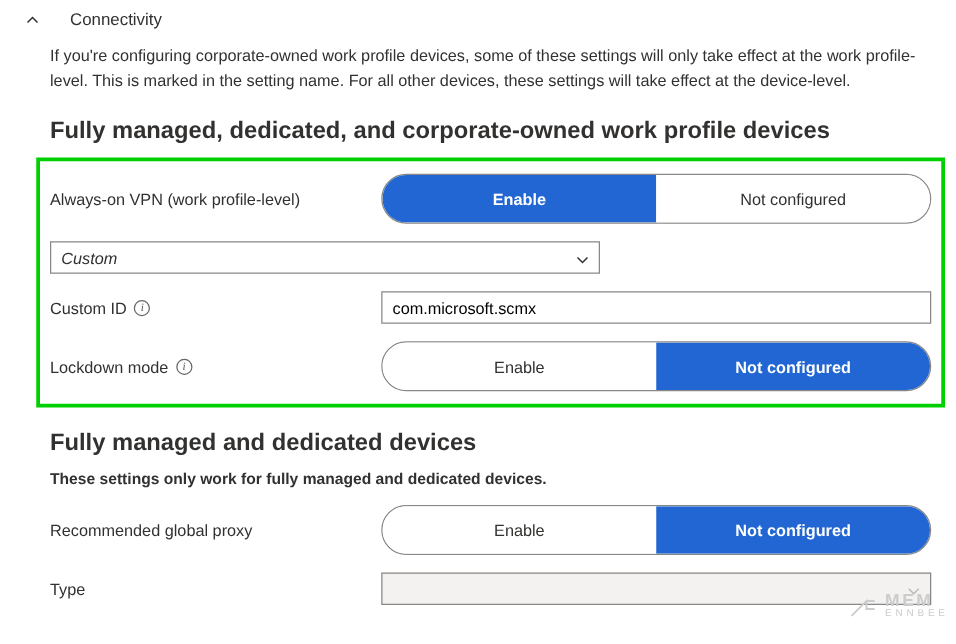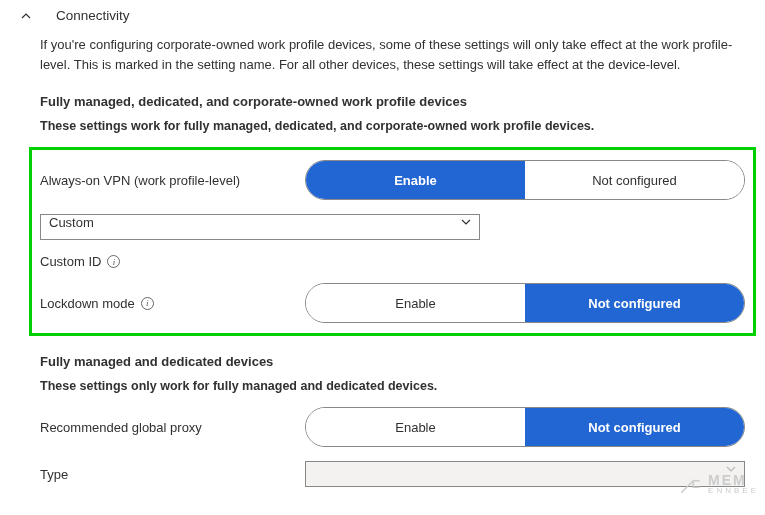--- a/index.html
+++ b/index.html
@@ -19,21 +19,21 @@
     cursor: pointer;
   }
   .section-header .chevron {
     width: 12px; height: 12px;
     display: flex; align-items: center; justify-content: center;
   }
   .section-header .chevron svg { width: 10px; height: 10px; }
   .section-title { font-size: 13.5px; }
   .indent { padding-left: 20px; }
   .desc { line-height: 1.5; margin-bottom: 20px; }
-  .subhead { font-weight: 600; font-size: 13px; margin-bottom: 10px; margin-top: 14px; }
+  .subhead { font-weight: 600; font-size: 19px; margin-bottom: 10px; margin-top: 14px; }
   .subdesc { font-weight: 600; font-size: 12.5px; margin-bottom: 14px; }
   .highlight-box {
     border: 3px solid #00d000;
     padding: 10px 8px 8px 8px;
     margin: 0 -11px 18px -11px;
   }
   .setting-row {
     display: flex;
     align-items: center;
     margin-bottom: 14px;
@@ -83,25 +83,26 @@
     color: #fff;
     font-weight: 600;
   }
   
   .select {
     width: 440px;
     max-width: 100%;
     height: 26px;
     border: 1px solid #8a8886;
     display: flex;
-    align-items: flex-start;
+    align-items: center;
     padding: 0 8px;
     cursor: pointer;
     position: relative;
     background: #fff;
+    font-style: italic;
   }
   .select .chev {
     margin-left: auto;
     width: 10px; height: 10px;
   }
   .select.disabled {
     background: #f3f2f1;
     color: #a19f9d;
     cursor: default;
   }
@@ -139,21 +140,20 @@
         <path d="M1 7 L5 3 L9 7" fill="none" stroke="#323130" stroke-width="1.2"></path>
       </svg>
   </span>
   <span class="section-title">Connectivity</span>
 </div>
 
 <div class="indent">
   <p class="desc">If you're configuring corporate-owned work profile devices, some of these settings will only take effect at the work profile-level. This is marked in the setting name. For all other devices, these settings will take effect at the device-level.</p>
 
   <div class="subhead">Fully managed, dedicated, and corporate-owned work profile devices</div>
-  <div class="subdesc">These settings work for fully managed, dedicated, and corporate-owned work profile devices.</div>
 
   <div class="highlight-box">
 
     <div class="setting-row">
       <div class="setting-label">
         <span>Always-on VPN (work profile-level)</span>
       </div>
       <div class="setting-control">
         <div class="pill">
           <div class="pill-opt selected">Enable</div>
@@ -173,20 +173,23 @@
           </span>
         </div>
       </div>
     </div>
 
     <div class="setting-row">
       <div class="setting-label">
         <span>Custom ID</span>
         <span class="info-icon">i</span>
       </div>
+      <div class="setting-control">
+        <input class="text-input" type="text" value="com.microsoft.scmx" style="">
+      </div>
     </div>
 
     <div class="setting-row">
       <div class="setting-label">
         <span>Lockdown mode</span>
         <span class="info-icon">i</span>
       </div>
       <div class="setting-control">
         <div class="pill">
           <div class="pill-opt">Enable</div>

